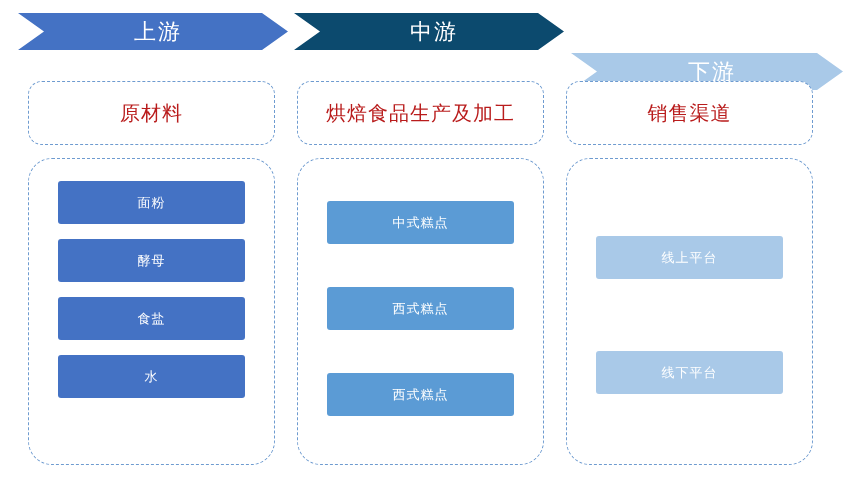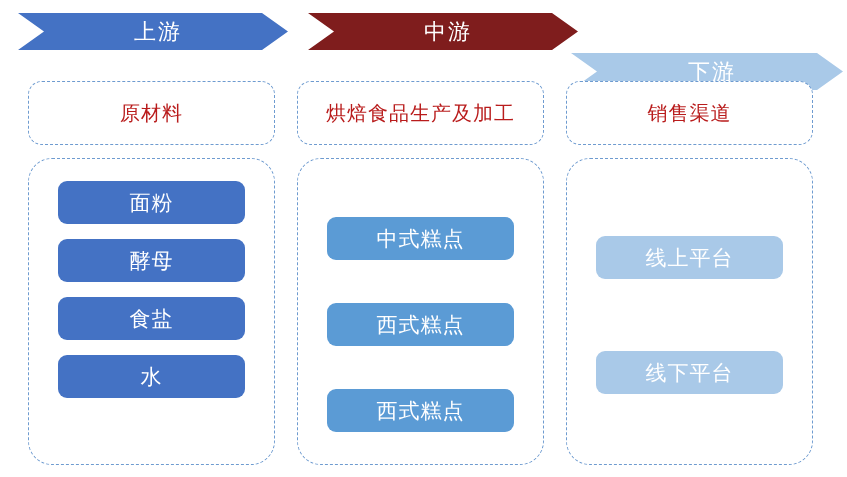--- a/index.html
+++ b/index.html
@@ -41,21 +41,21 @@
     letter-spacing: 2px;
     -webkit-clip-path: polygon(0 0, calc(100% - 26px) 0, 100% 50%, calc(100% - 26px) 100%, 0 100%, 26px 50%);
     clip-path: polygon(0 0, calc(100% - 26px) 0, 100% 50%, calc(100% - 26px) 100%, 0 100%, 26px 50%);
     text-align: right;
   }
   .chevron-label {
     padding-left: 10px;
     line-height: 1;
   }
   .chev-1 { left: 18px;  width: 270px; background: #4472C4; }
-  .chev-2 { left: 308px; width: 270px; background: #7f1d1d; }
+  .chev-2 { left: 294px; width: 270px; background: #0c4a6e; }
   .chev-3 { left: 571px; width: 272px; background: #A9C9E8; margin-top: 40px; }
 
   
   .stage-title {
     position: absolute;
     top: 81px;
     height: 64px;
     border: 1.6px dashed #6E9BD0;
     border-radius: 14px;
     box-sizing: border-box;
@@ -90,33 +90,33 @@
     left: 0;
     right: 0;
     display: flex;
     flex-direction: column;
     align-items: center;
   }
 
   
   .panel-1 .panel-inner { top: 22px; gap: 15px; }
   
-  .panel-2 .panel-inner { top: 58px; gap: 43px; }
+  .panel-2 .panel-inner { top: 42px; gap: 43px; }
   
   .panel-3 .panel-inner { top: 77px; gap: 72px; }
 
   .pill {
     width: 187px;
     height: 43px;
-    border-radius: 9px;
+    border-radius: 3px;
     display: flex;
     align-items: center;
     justify-content: center;
     color: #ffffff;
-    font-size: 21px;
+    font-size: 13px;
     letter-spacing: 1px;
     box-sizing: border-box;
   }
   .pill-up   { background: #4472C4; }
   .pill-mid  { background: #5B9BD5; }
   .pill-down { background: #A9C9E8; }
 </style>
 </head>
 <body>
 

